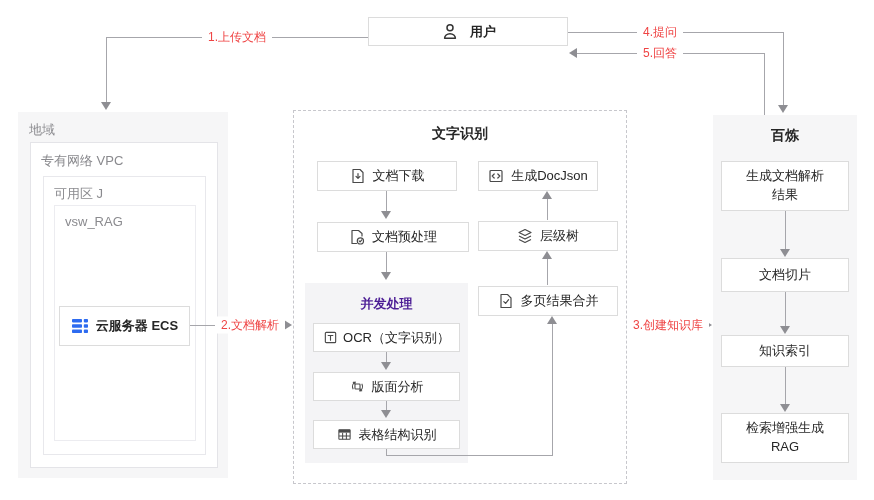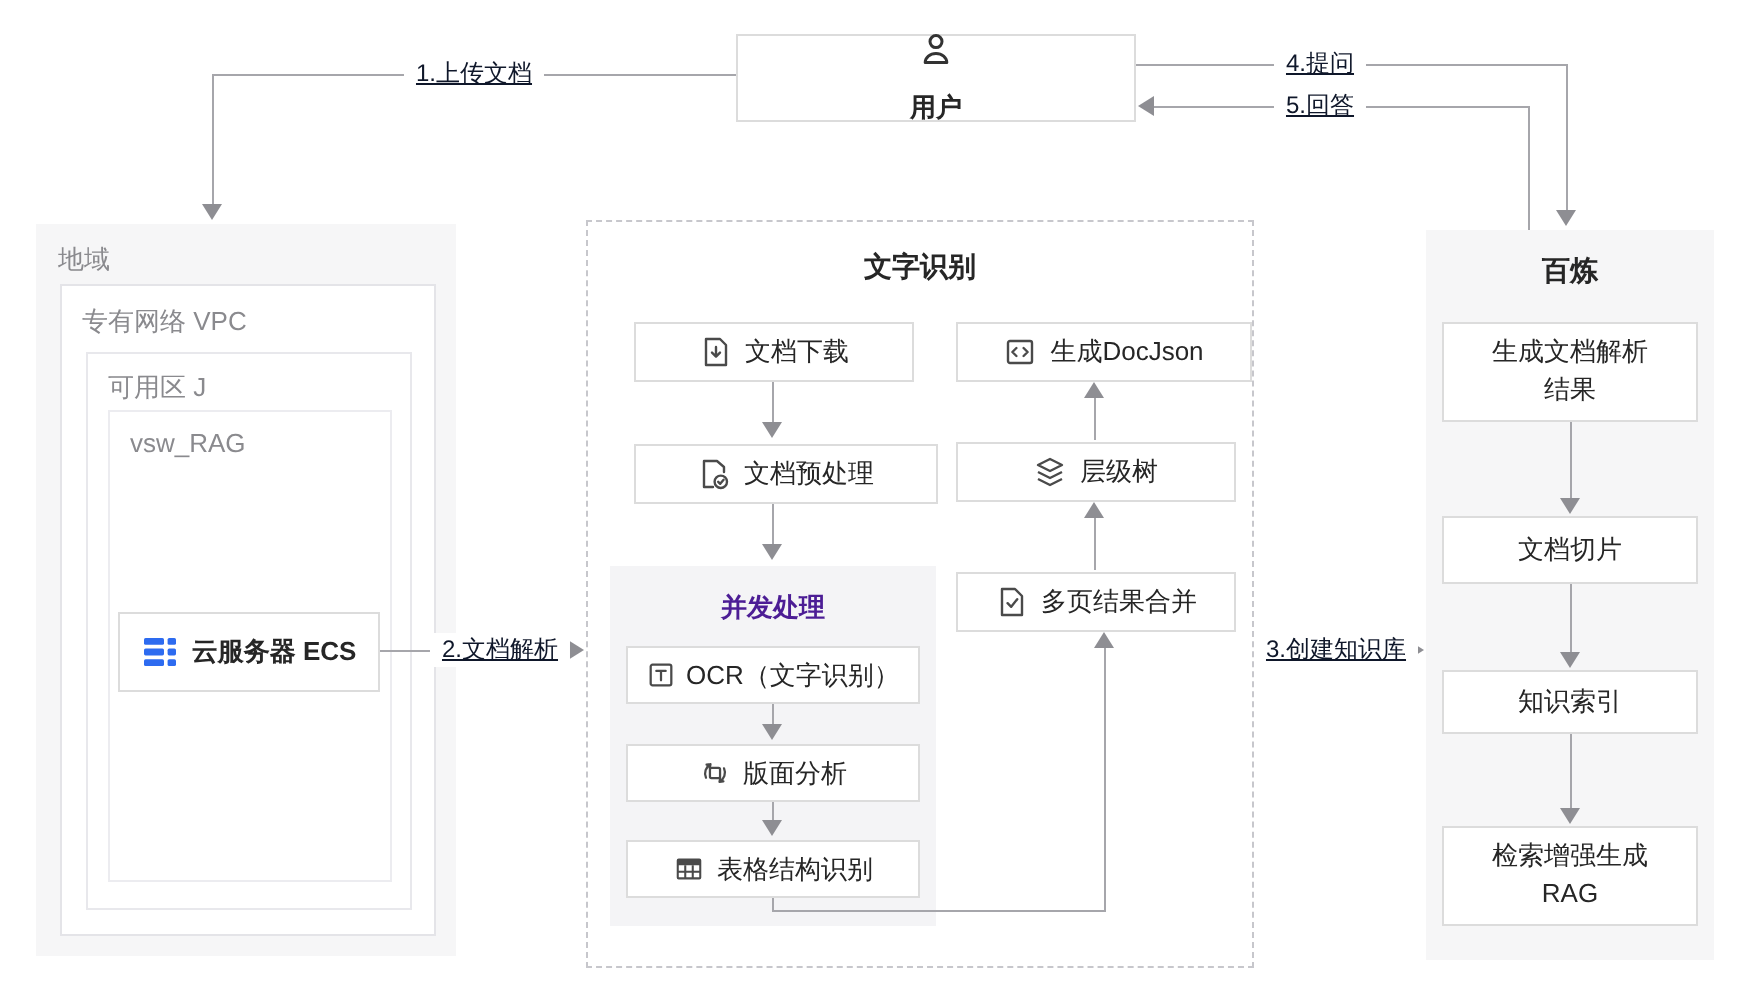--- a/index.html
+++ b/index.html
@@ -12,21 +12,21 @@
   .line { position:absolute; background:#a6a6ab; }
   .h { height:1px; }
   .v { width:1px; }
   .arr { position:absolute; width:0; height:0; }
   .arr.down  { border-left:5px solid transparent; border-right:5px solid transparent; border-top:8px solid #8e8e93; }
   .arr.up    { border-left:5px solid transparent; border-right:5px solid transparent; border-bottom:8px solid #8e8e93; }
   .arr.right { border-top:5px solid transparent; border-bottom:5px solid transparent; border-left:8px solid #8e8e93; }
   .arr.left  { border-top:5px solid transparent; border-bottom:5px solid transparent; border-right:8px solid #8e8e93; }
   .flow-label {
     position:absolute; transform:translate(-50%,-50%);
-    background:#fff; padding:0 6px; font-size:12px; color:#0f172a; white-space:nowrap; z-index:4;text-decoration:underline;
+    background:#fff; padding:0 6px; font-size:12px; color:#ef4444; white-space:nowrap; z-index:4;
   }
   
   .panel { position:absolute; background:#f6f6f7; }
   .panel-label { position:absolute; font-size:13px; color:#8a8a8e; white-space:nowrap; }
   .frame { position:absolute; background:#fff; border:1px solid #e4e4e8; }
   .frame.l2 { border-color:#e8e8ec; }
   .frame.l3 { border-color:#ececf0; }
   .dashed-panel { position:absolute; background:#fff; border:1px dashed #c7c7cc; }
   .panel-title { position:absolute; left:0; right:0; text-align:center; font-size:14px; font-weight:bold; color:#262626; }
   .subpanel { position:absolute; background:#f4f4f6; }
@@ -95,21 +95,21 @@
             <g fill="none" stroke="#4a4a4a" stroke-width="1.2" stroke-linecap="round" stroke-linejoin="round">
               <path d="M13 7 V4.5 L9.5 1.5 H3 v13 h4.5"></path>
               <circle cx="11.4" cy="11.9" r="3.1"></circle>
               <path d="M10.1 11.9 l1 1 1.7-2"></path>
             </g>
           </svg>
       </span>
       <span>文档预处理</span>
     </div>
 
-    <div class="node" style="left:184px; top:50px; width:148px; height:30px;">
+    <div class="node" style="left:184px; top:50px; width:120px; height:30px;">
       <span class="icon">
         <svg viewBox="0 0 16 16" width="16" height="16">
             <g fill="none" stroke="#4a4a4a" stroke-width="1.2" stroke-linecap="round" stroke-linejoin="round">
               <rect x="2" y="2.5" width="12" height="11" rx="1"></rect>
               <path d="M6.2 6 L4.2 8 l2 2 M9.8 6 l2 2 -2 2"></path>
             </g>
           </svg>
       </span>
       <span>生成DocJson</span>
     </div>
@@ -191,21 +191,21 @@
       <span>文档切片</span>
     </div>
     <div class="node" style="left:8px; top:220px; width:128px; height:32px;">
       <span>知识索引</span>
     </div>
     <div class="node" style="left:8px; top:298px; width:128px; height:50px;">
       <span class="wrap2">检索增强生成 RAG</span>
     </div>
   </div>
 
-  <div class="node" style="left:368px; top:17px; width:200px; height:44px; gap:10px;flex-direction:column;">
+  <div class="node" style="left:368px; top:17px; width:200px; height:29px; gap:10px;">
     <span class="icon">
       <svg viewBox="0 0 20 20" width="20" height="20">
           <g fill="none" stroke="#333" stroke-width="1.5" stroke-linejoin="round">
             <circle cx="10" cy="5.8" r="3"></circle>
             <path d="M4.6 16.3 a5.4 4.6 0 0 1 10.8 0 z"></path>
           </g>
         </svg>
     </span>
     <span style="font-weight:bold;">用户</span>
   </div>

